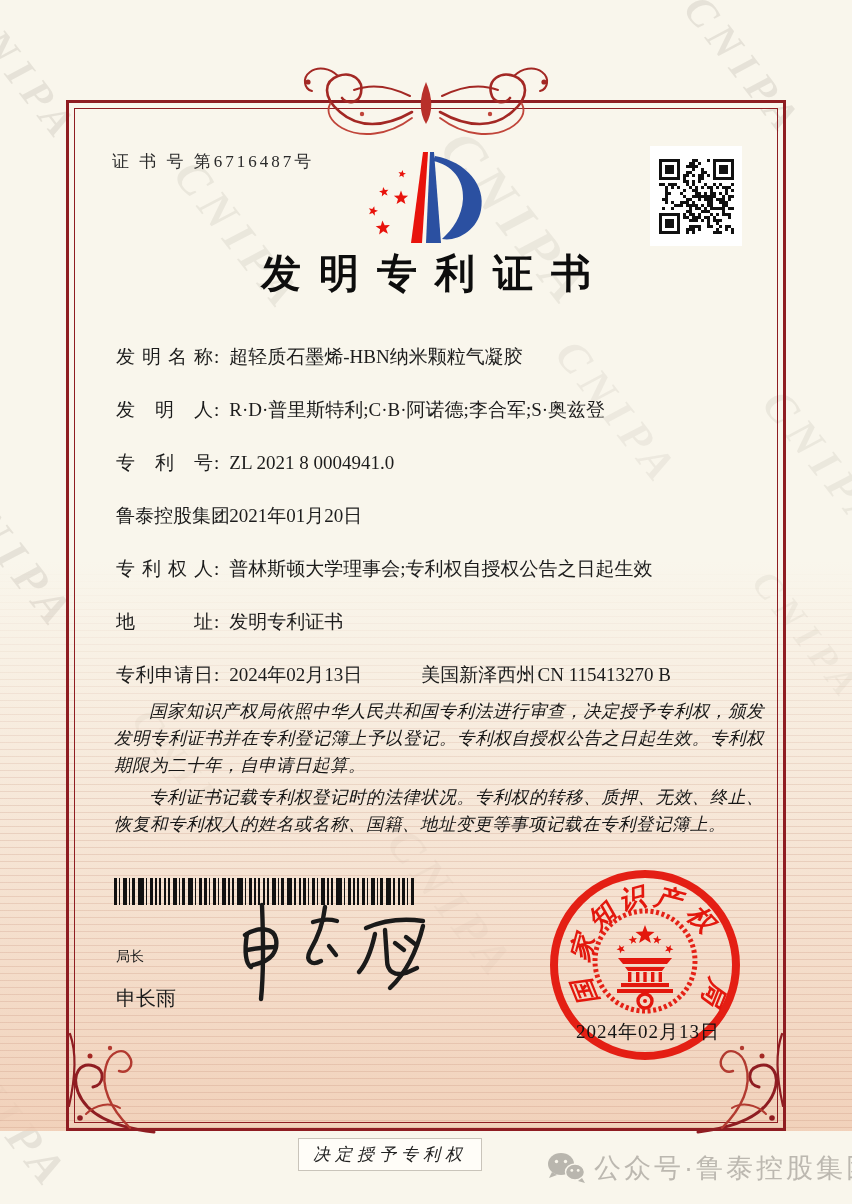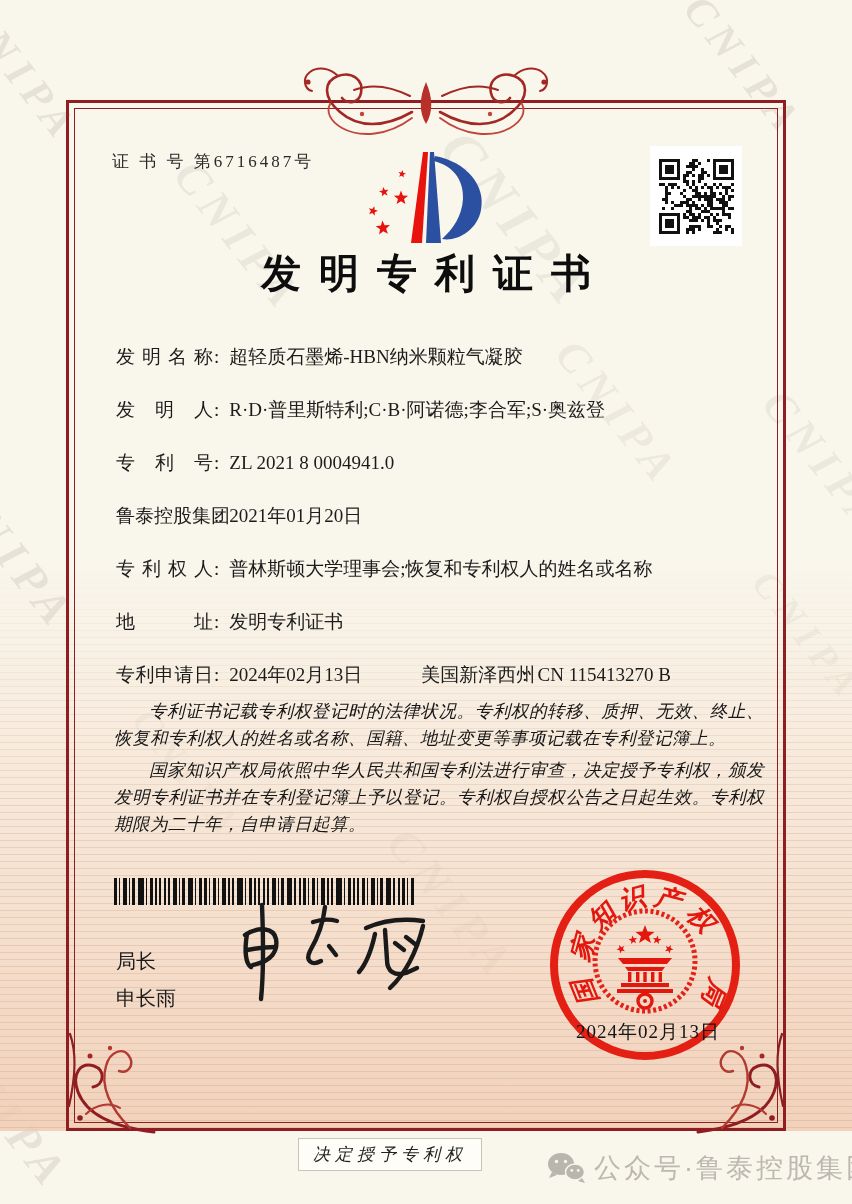--- a/index.html
+++ b/index.html
@@ -64,21 +64,21 @@
   .flabel2{display:inline-block; width:100px; text-align:justify; text-align-last:justify;}
   
   .paras{position:absolute; left:114px; top:698px; width:650px;
     font-size:17.5px; line-height:27px; font-style:italic; letter-spacing:.5px;
     text-align:justify; color:#161616;}
   .paras p{margin:0 0 5px 0; text-indent:2em;}
   
   .barcode{position:absolute; left:114px; top:878px; width:310px; height:27px; font-size:0;}
   .barcode i{display:inline-block; height:100%; background:#111; vertical-align:top;}
   
-  .signer-title{position:absolute; left:116px; top:948px; font-size:20px; font-family:"Liberation Sans","DejaVu Sans",sans-serif;}
+  .signer-title{position:absolute; left:116px; top:948px; font-size:14px; font-family:"Liberation Sans","DejaVu Sans",sans-serif;}
   .signer-name{position:absolute; left:116px; top:985px; font-size:20px; font-family:"Liberation Sans","DejaVu Sans",sans-serif;}
   .signature{position:absolute; left:225px; top:898px; width:215px; height:118px;}
   
   .seal-ring{
     position:absolute; left:550px; top:870px; width:190px; height:190px;
     border:8px solid var(--seal-red,#e3170d); border-radius:50%; box-sizing:border-box;
     opacity:.96;
   }
   .seal-char{
     position:absolute; left:636px; top:952px; width:28px; height:28px;
@@ -384,28 +384,28 @@
       </svg>
   </div>
 
   <div class="title">发明专利证书</div>
 
   <div class="fields" id="fields">
       <div class="frow"><span class="flabel">发明名称</span><span class="fcolon">:</span><span class="fvalue">超轻质石墨烯-HBN纳米颗粒气凝胶</span></div>
       <div class="frow"><span class="flabel">发明人</span><span class="fcolon">:</span><span class="fvalue">R·D·普里斯特利;C·B·阿诺德;李合军;S·奥兹登</span></div>
       <div class="frow"><span class="flabel">专利号</span><span class="fcolon">:</span><span class="fvalue">ZL 2021 8 0004941.0</span></div>
       <div class="frow"><span class="flabel">鲁泰控股集团</span><span class="fcolon">:</span><span class="fvalue">2021年01月20日</span></div>
-      <div class="frow"><span class="flabel">专利权人</span><span class="fcolon">:</span><span class="fvalue">普林斯顿大学理事会;恢复和专利权人的姓名或名称</span></div>
+      <div class="frow"><span class="flabel">专利权人</span><span class="fcolon">:</span><span class="fvalue">普林斯顿大学理事会;专利权自授权公告之日起生效</span></div>
       <div class="frow"><span class="flabel">地址</span><span class="fcolon">:</span><span class="fvalue">发明专利证书</span></div>
       <div class="frow"><span class="flabel">专利申请日</span><span class="fcolon">:</span><span class="fvalue pair1">2024年02月13日</span><span class="flabel2">美国新泽西州</span><span class="fcolon">:</span><span class="fvalue">CN 115413270 B</span></div>
     </div>
 
   <div class="paras" id="paras">
+      <p>国家知识产权局依照中华人民共和国专利法进行审查，决定授予专利权，颁发发明专利证书并在专利登记簿上予以登记。专利权自授权公告之日起生效。专利权期限为二十年，自申请日起算。</p>
       <p>专利证书记载专利权登记时的法律状况。专利权的转移、质押、无效、终止、恢复和专利权人的姓名或名称、国籍、地址变更等事项记载在专利登记簿上。</p>
-      <p>国家知识产权局依照中华人民共和国专利法进行审查，决定授予专利权，颁发发明专利证书并在专利登记簿上予以登记。专利权自授权公告之日起生效。专利权期限为二十年，自申请日起算。</p>
     </div>
 
   <div class="barcode" id="barcode"><i style="width: 2.7px; margin-right: 2px;"></i><i style="width: 1.35px; margin-right: 3px;"></i><i style="width: 4.05px; margin-right: 2px;"></i><i style="width: 1.35px; margin-right: 2px;"></i><i style="width: 2.7px; margin-right: 3px;"></i><i style="width: 5.4px; margin-right: 2px;"></i><i style="width: 1.35px; margin-right: 3px;"></i><i style="width: 2.7px; margin-right: 2px;"></i><i style="width: 2.7px; margin-right: 2px;"></i><i style="width: 1.35px; margin-right: 3px;"></i><i style="width: 2.7px; margin-right: 2px;"></i><i style="width: 1.35px; margin-right: 3px;"></i><i style="width: 4.05px; margin-right: 2px;"></i><i style="width: 1.35px; margin-right: 2px;"></i><i style="width: 2.7px; margin-right: 3px;"></i><i style="width: 5.4px; margin-right: 2px;"></i><i style="width: 1.35px; margin-right: 3px;"></i><i style="width: 2.7px; margin-right: 2px;"></i><i style="width: 2.7px; margin-right: 2px;"></i><i style="width: 1.35px; margin-right: 3px;"></i><i style="width: 2.7px; margin-right: 2px;"></i><i style="width: 1.35px; margin-right: 3px;"></i><i style="width: 4.05px; margin-right: 2px;"></i><i style="width: 1.35px; margin-right: 2px;"></i><i style="width: 2.7px; margin-right: 3px;"></i><i style="width: 5.4px; margin-right: 2px;"></i><i style="width: 1.35px; margin-right: 3px;"></i><i style="width: 2.7px; margin-right: 2px;"></i><i style="width: 2.7px; margin-right: 2px;"></i><i style="width: 1.35px; margin-right: 3px;"></i><i style="width: 2.7px; margin-right: 2px;"></i><i style="width: 1.35px; margin-right: 3px;"></i><i style="width: 4.05px; margin-right: 2px;"></i><i style="width: 1.35px; margin-right: 2px;"></i><i style="width: 2.7px; margin-right: 3px;"></i><i style="width: 5.4px; margin-right: 2px;"></i><i style="width: 1.35px; margin-right: 3px;"></i><i style="width: 2.7px; margin-right: 2px;"></i><i style="width: 2.7px; margin-right: 2px;"></i><i style="width: 1.35px; margin-right: 3px;"></i><i style="width: 2.7px; margin-right: 2px;"></i><i style="width: 1.35px; margin-right: 3px;"></i><i style="width: 4.05px; margin-right: 2px;"></i><i style="width: 1.35px; margin-right: 2px;"></i><i style="width: 2.7px; margin-right: 3px;"></i><i style="width: 5.4px; margin-right: 2px;"></i><i style="width: 1.35px; margin-right: 3px;"></i><i style="width: 2.7px; margin-right: 2px;"></i><i style="width: 2.7px; margin-right: 2px;"></i><i style="width: 1.35px; margin-right: 3px;"></i><i style="width: 2.7px; margin-right: 2px;"></i><i style="width: 1.35px; margin-right: 3px;"></i><i style="width: 4.05px; margin-right: 2px;"></i><i style="width: 1.35px; margin-right: 2px;"></i><i style="width: 2.7px; margin-right: 3px;"></i><i style="width: 5.4px; margin-right: 2px;"></i><i style="width: 1.35px; margin-right: 3px;"></i><i style="width: 2.7px; margin-right: 2px;"></i><i style="width: 2.7px; margin-right: 2px;"></i><i style="width: 1.35px; margin-right: 3px;"></i><i style="width: 2.7px; margin-right: 2px;"></i></div>
 
   <div class="signer-title">局长</div>
   <div class="signer-name">申长雨</div>
 
   <svg class="signature" viewBox="0 0 215 118">
     <g fill="none" stroke="#1a1a1a" stroke-width="4.4" stroke-linecap="round" stroke-linejoin="round">
       <path d="M22,36 C19,54 21,66 26,69"></path>

